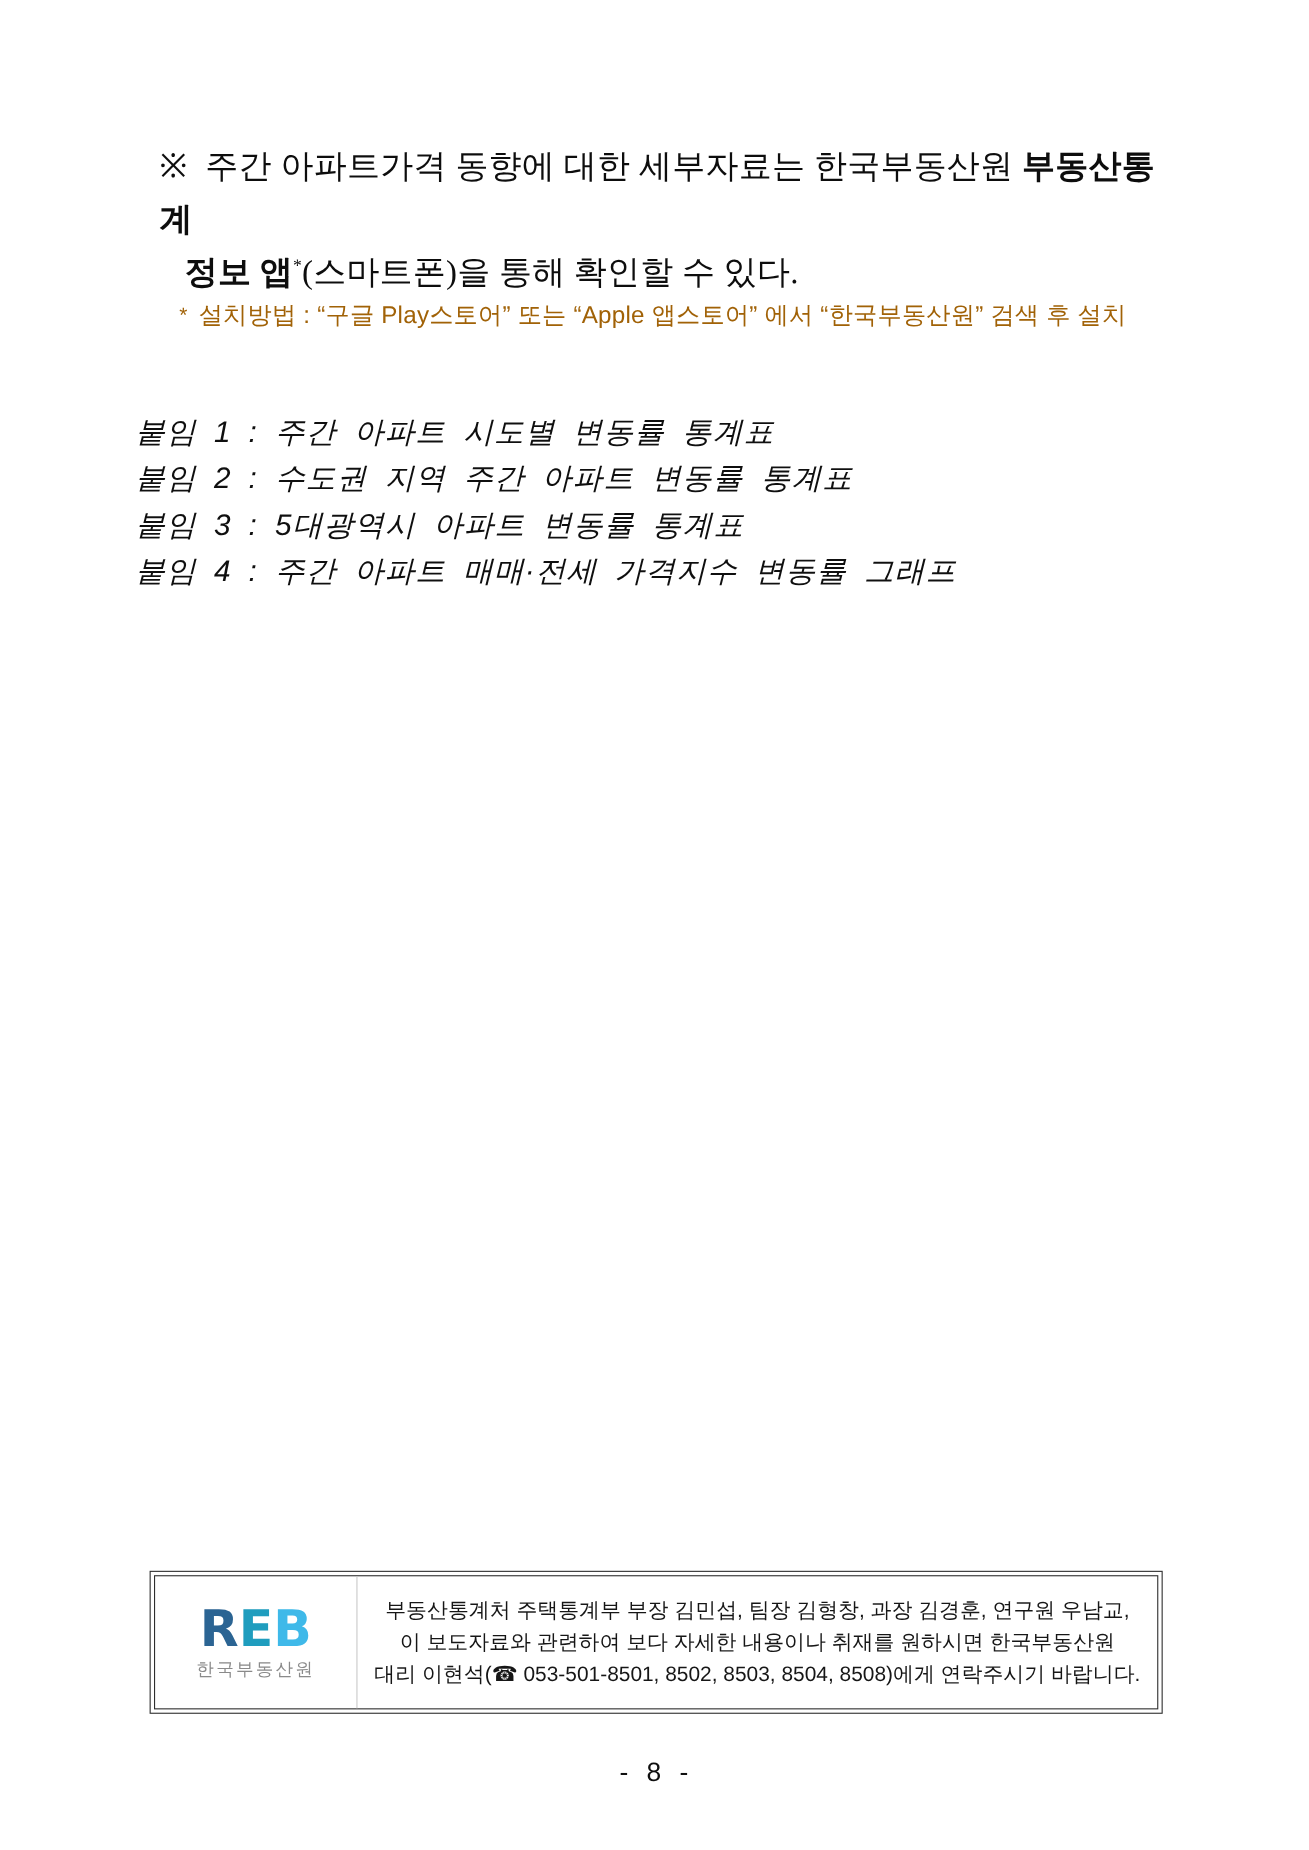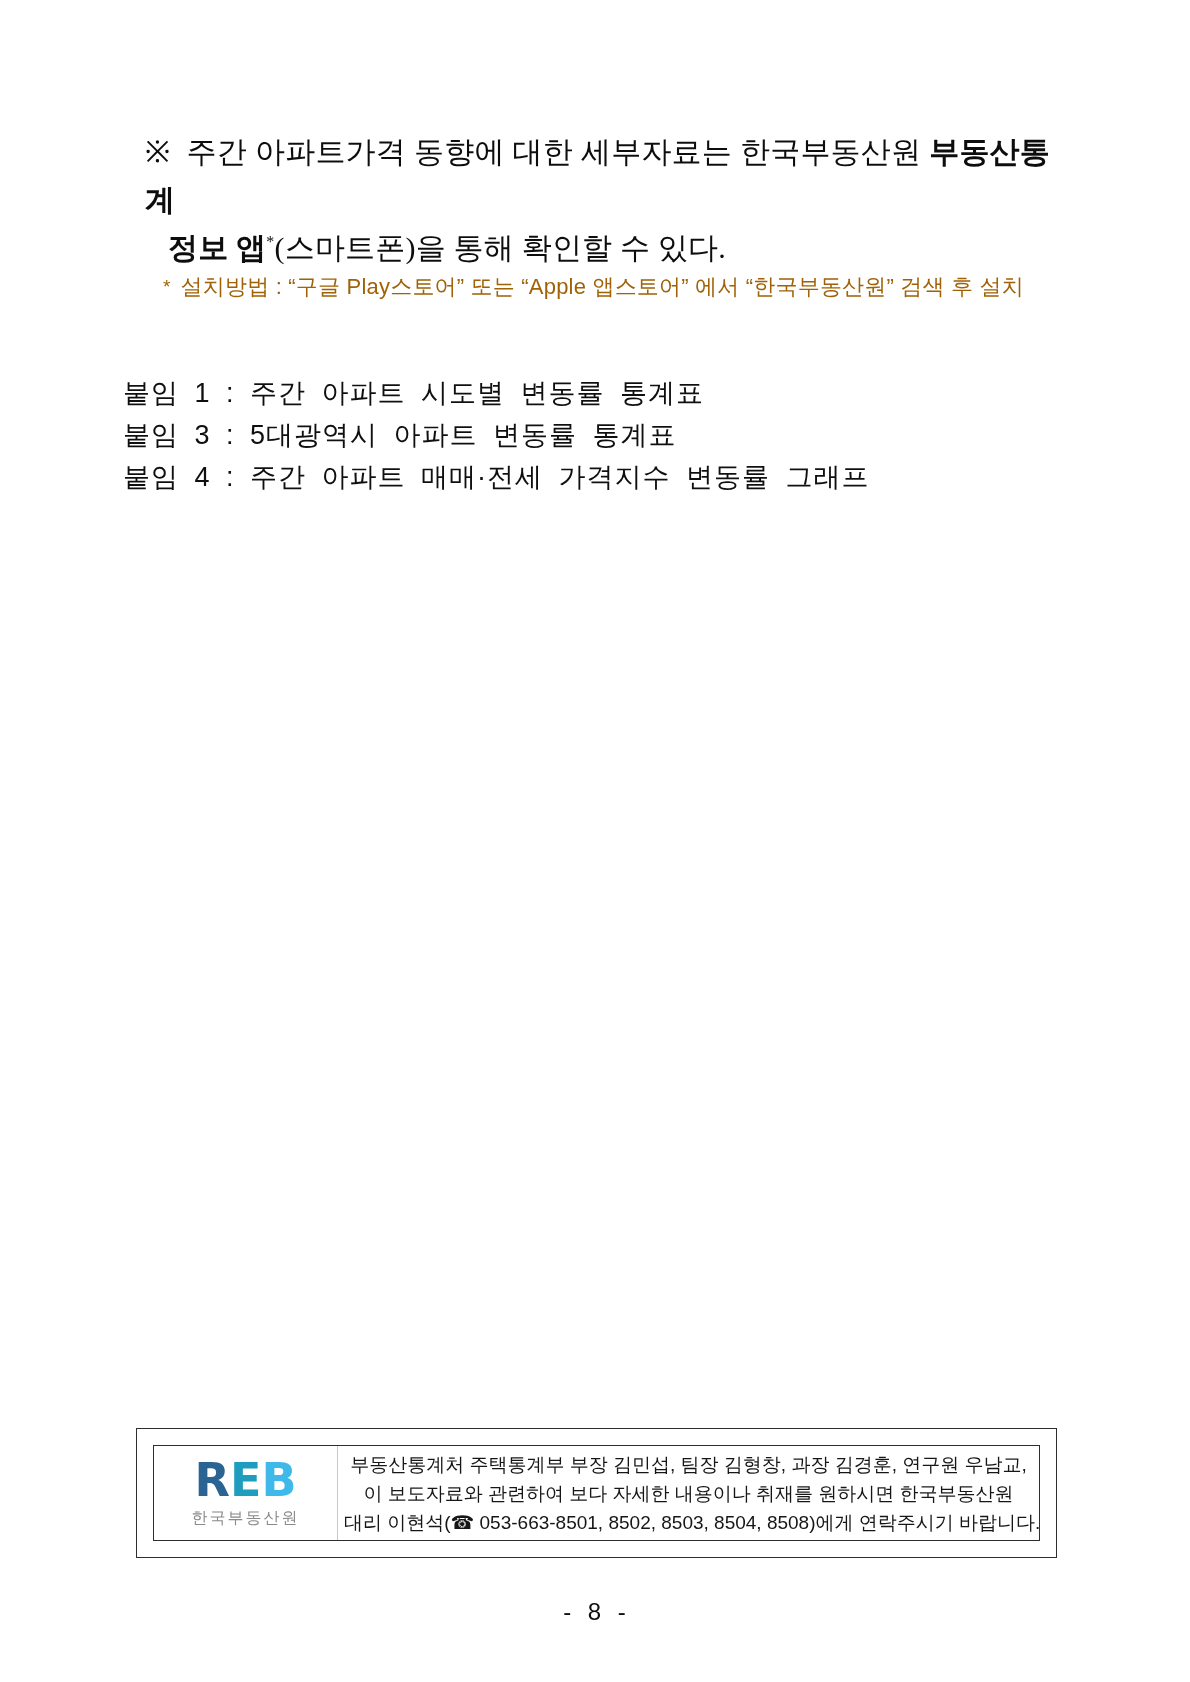--- a/index.html
+++ b/index.html
@@ -48,33 +48,34 @@
   
   .attachments {
     position: absolute;
     left: 123px;
     top: 372px;
     font-size: 27px;
     line-height: 42px;
     letter-spacing: 1px;
     word-spacing: 7px;
     color: #0f0f0f;
+    font-style: italic;
   }
   .attachment-item { white-space: nowrap; }
 
   
   .contact-box {
     position: absolute;
     left: 136px;
     top: 1428px;
     width: 921px;
     height: 130px;
     box-sizing: border-box;
     border: 1px solid #2e2e2e;
-    padding: 16px;
+    padding: 3px;
     background: #ffffff;
   }
   .contact-inner {
     box-sizing: border-box;
     border: 1px solid #2e2e2e;
     height: 100%;
     display: flex;
     align-items: stretch;
   }
   .logo-cell {
@@ -135,33 +136,34 @@
 
   <div class="notice">
     <div class="nline jlast"><span class="ref-mark">※</span><span>주간 아파트가격 동향에 대한 세부자료는 한국부동산원 </span><b>부동산통계</b></div>
     <div class="nline indent"><b>정보 앱</b><sup>*</sup><span>(스마트폰)을 통해 확인할 수 있다.</span></div>
   </div>
 
   <div class="footnote"><span class="fn-mark">*</span><span>설치방법 : “구글 Play스토어” 또는 “Apple 앱스토어” 에서 “한국부동산원” 검색 후 설치</span></div>
 
   <div class="attachments">
     <div class="attachment-item">붙임 1 : 주간 아파트 시도별 변동률 통계표</div>
+    <div class="attachment-item">붙임 2 : 수도권 지역 주간 아파트 변동률 통계표</div>
     <div class="attachment-item">붙임 3 : 5대광역시 아파트 변동률 통계표</div>
     <div class="attachment-item">붙임 4 : 주간 아파트 매매·전세 가격지수 변동률 그래프</div>
   </div>
 
   <div class="contact-box">
     <div class="contact-inner">
       <div class="logo-cell">
         <div class="logo-text"><span class="logo-letter-r">R</span><span class="logo-letter-e">E</span><span class="logo-letter-b">B</span></div>
         <div class="org-name">한국부동산원</div>
       </div>
       <div class="contact-cell">
         <div class="contact-line">부동산통계처 주택통계부 부장 김민섭, 팀장 김형창, 과장 김경훈, 연구원 우남교,</div>
         <div class="contact-line">이 보도자료와 관련하여 보다 자세한 내용이나 취재를 원하시면 한국부동산원</div>
-        <div class="contact-line">대리 이현석(☎ 053-663-8501, 8502, 8503, 8504, 8508)에게 연락주시기 바랍니다.</div>
+        <div class="contact-line">대리 이현석(☎ 053-501-8501, 8502, 8503, 8504, 8508)에게 연락주시기 바랍니다.</div>
       </div>
     </div>
   </div>
 
   <div class="page-number">- 8 -</div>
 
 </div>
 
 </body></html>

